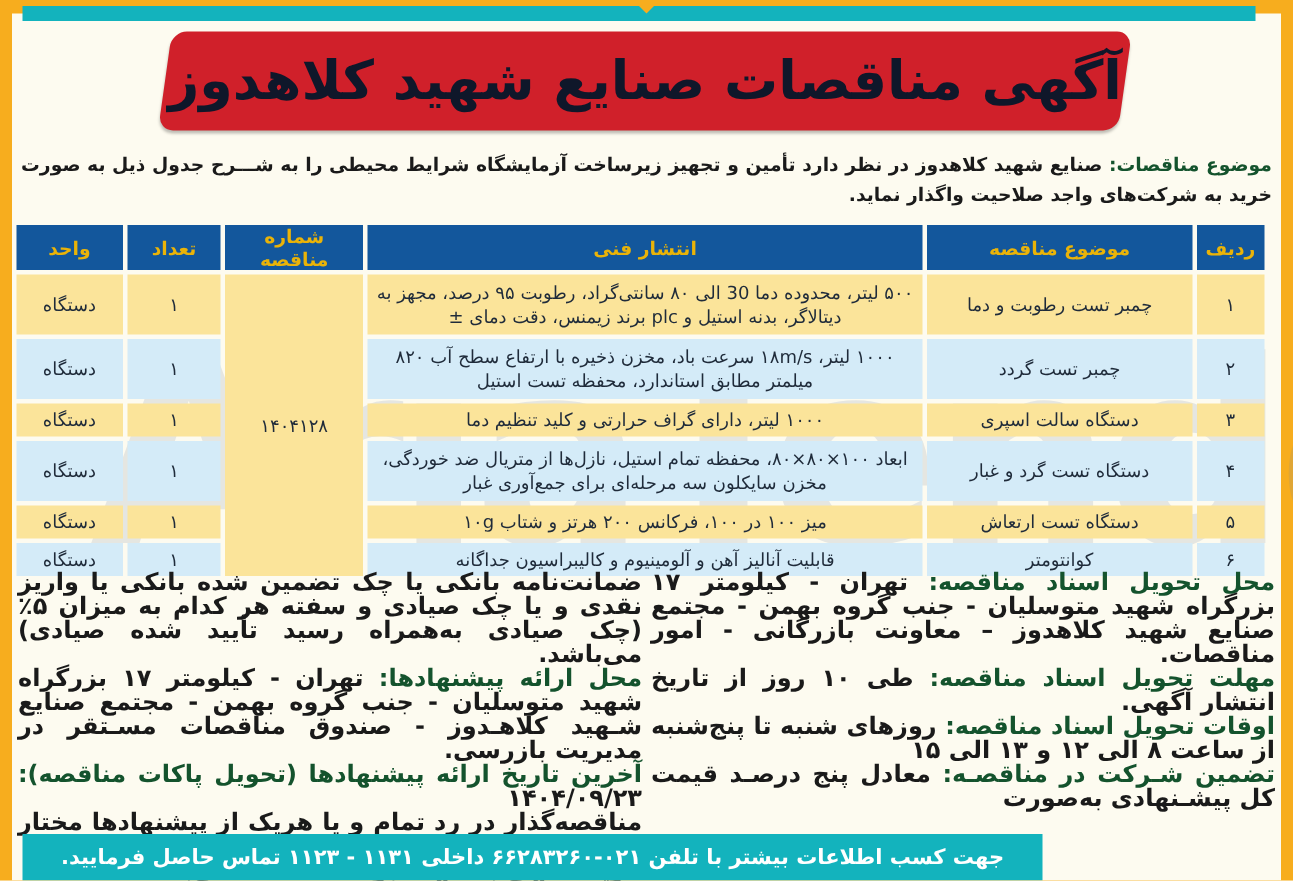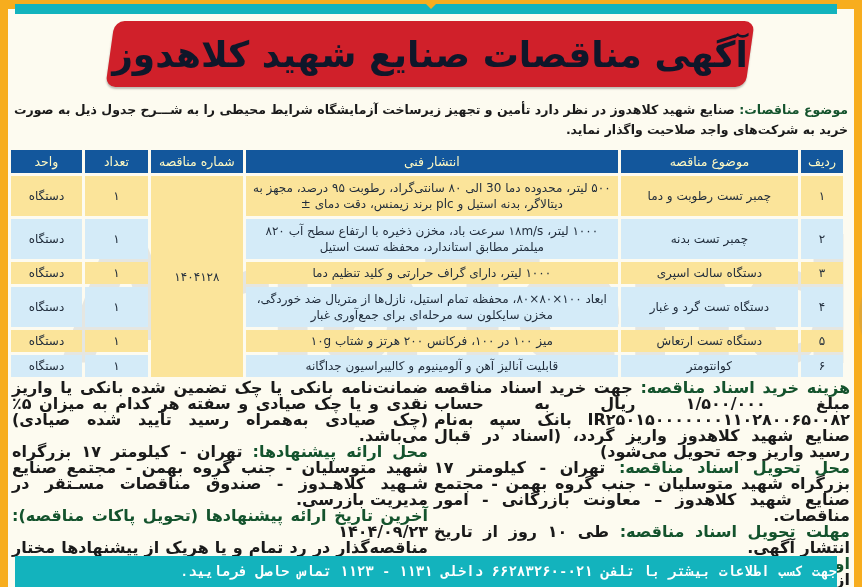--- a/index.html
+++ b/index.html
@@ -42,34 +42,34 @@
     font-size: 12.5px; line-height: 20px; color: #1a1a1a; font-weight: bold;
     text-align: justify;
   }
   .lbl { color: #14532d; font-weight: bold; }
   table.tender {
     position: absolute; right: 16px; top: 147px; width: 838px;
     border-collapse: separate; border-spacing: 3px 3px;
     font-size: 12px; color: #1f2b3a;
   }
   table.tender th {
-    background: #13579c; color: #fef9c3; font-weight: normal; height: 23px;
+    background: #13579c; color: #eab308; font-weight: bold; height: 23px;
     font-size: 12.5px; padding: 0 4px;
   }
   table.tender td { text-align: center; padding: 2px 6px; line-height: 16px; }
   tr.y td { background: #fbe49a; }
   tr.b td { background: #d4ebf8; }
   td.tno { background: #fbe49a !important; }
   .cols { position: absolute; top: 380px; width: 416px; font-size: 16px; line-height: 16px; color: #1a1a1a; font-weight: bold; text-align: justify; }
   .col-right { right: 12px; }
   .col-left { left: 12px; }
   .footer {
-    position: absolute; left: 15px; top: 556px; width: 822px; height: 31px;
+    position: absolute; left: 15px; top: 556px; width: 680px; height: 31px;
     background: #13b3bd; color: #fff; font-weight: bold; font-size: 14px;
-    display: flex; align-items: center;  font-family: Liberation Mono, monospace;
+    display: flex; align-items: center; justify-content: center;
   }
   .watermark {
     position: absolute; left: 60px; top: 205px; font-size: 170px; font-weight: bold;
     color: rgba(120,140,160,0.18); direction: ltr; pointer-events: none;
     font-family: "DejaVu Sans", sans-serif; letter-spacing: -6px;
   }
 </style>
 </head>
 <body>
 
@@ -101,21 +101,21 @@
     <tr class="y" style="height:40px">
       <td>۱</td>
       <td>چمبر تست رطوبت و دما</td>
       <td>۵۰۰ لیتر، محدوده دما 30 الی ۸۰ سانتی‌گراد، رطوبت ۹۵ درصد، مجهز به دیتالاگر، بدنه استیل و plc برند زیمنس، دقت دمای ±</td>
       <td class="tno" rowspan="6">۱۴۰۴۱۲۸</td>
       <td>۱</td>
       <td>دستگاه</td>
     </tr>
     <tr class="b" style="height:40px">
       <td>۲</td>
-      <td>چمبر تست بدنه</td>
+      <td>چمبر تست گردد</td>
       <td>۱۰۰۰ لیتر، ۱۸m/s سرعت باد، مخزن ذخیره با ارتفاع سطح آب ۸۲۰ میلمتر مطابق استاندارد، محفظه تست استیل</td>
       <td>۱</td>
       <td>دستگاه</td>
     </tr>
     <tr class="y" style="height:22px">
       <td>۳</td>
       <td>دستگاه سالت اسپری</td>
       <td>۱۰۰۰ لیتر، دارای گراف حرارتی و کلید تنظیم دما</td>
       <td>۱</td>
       <td>دستگاه</td>
@@ -138,21 +138,20 @@
       <td>۶</td>
       <td>کوانتومتر</td>
       <td>قابلیت آنالیز آهن و آلومینیوم و کالیبراسیون جداگانه</td>
       <td>۱</td>
       <td>دستگاه</td>
     </tr>
   </tbody>
 </table>
 
 <div class="cols col-right">
-  <div><span class="lbl">هزینه خرید اسناد مناقصه:</span><span> جهت خرید اسناد مناقصه مبلغ ۱/۵۰۰/۰۰۰ ریال به حساب IR۲۵۰۱۵۰۰۰۰۰۰۰۱۱۰۲۸۰۰۶۵۰۰۸۲ بانک سپه به‌نام صنایع شهید کلاهدوز واریز گردد، (اسناد در قبال رسید واریز وجه تحویل می‌شود)</span></div>
   <div><span class="lbl">محل تحویل اسناد مناقصه:</span><span> تهران - کیلومتر ۱۷ بزرگراه شهید متوسلیان - جنب گروه بهمن - مجتمع صنایع شهید کلاهدوز – معاونت بازرگانی - امور مناقصات.</span></div>
   <div><span class="lbl">مهلت تحویل اسناد مناقصه:</span><span> طی ۱۰ روز از تاریخ انتشار آگهی.</span></div>
   <div><span class="lbl">اوقات تحویل اسناد مناقصه:</span><span> روزهای شنبه تا پنج‌شنبه از ساعت ۸ الی ۱۲ و ۱۳ الی ۱۵</span></div>
   <div><span class="lbl">تضمین شـرکت در مناقصـه:</span><span> معادل پنج درصـد قیمت کل پیشـنهادی به‌صورت</span></div>
 </div>
 
 <div class="cols col-left">
   <div><span class="lbl"></span><span>ضمانت‌نامه بانکی یا چک تضمین شده بانکی یا واریز نقدی و یا چک صیادی و سفته هر کدام به میزان ۵٪ (چک صیادی به‌همراه رسید تأیید شده صیادی) می‌باشد.</span></div>
   <div><span class="lbl">محل ارائه پیشنهادها:</span><span> تهران - کیلومتر ۱۷ بزرگراه شهید متوسلیان - جنب گروه بهمن - مجتمع صنایع شـهید کلاهـدوز - صندوق مناقصات مسـتقر در مدیریت بازرسی.</span></div>
   <div><span class="lbl">آخرین تاریخ ارائه پیشنهادها (تحویل پاکات مناقصه):</span><span> ۱۴۰۴/۰۹/۲۳</span></div>

